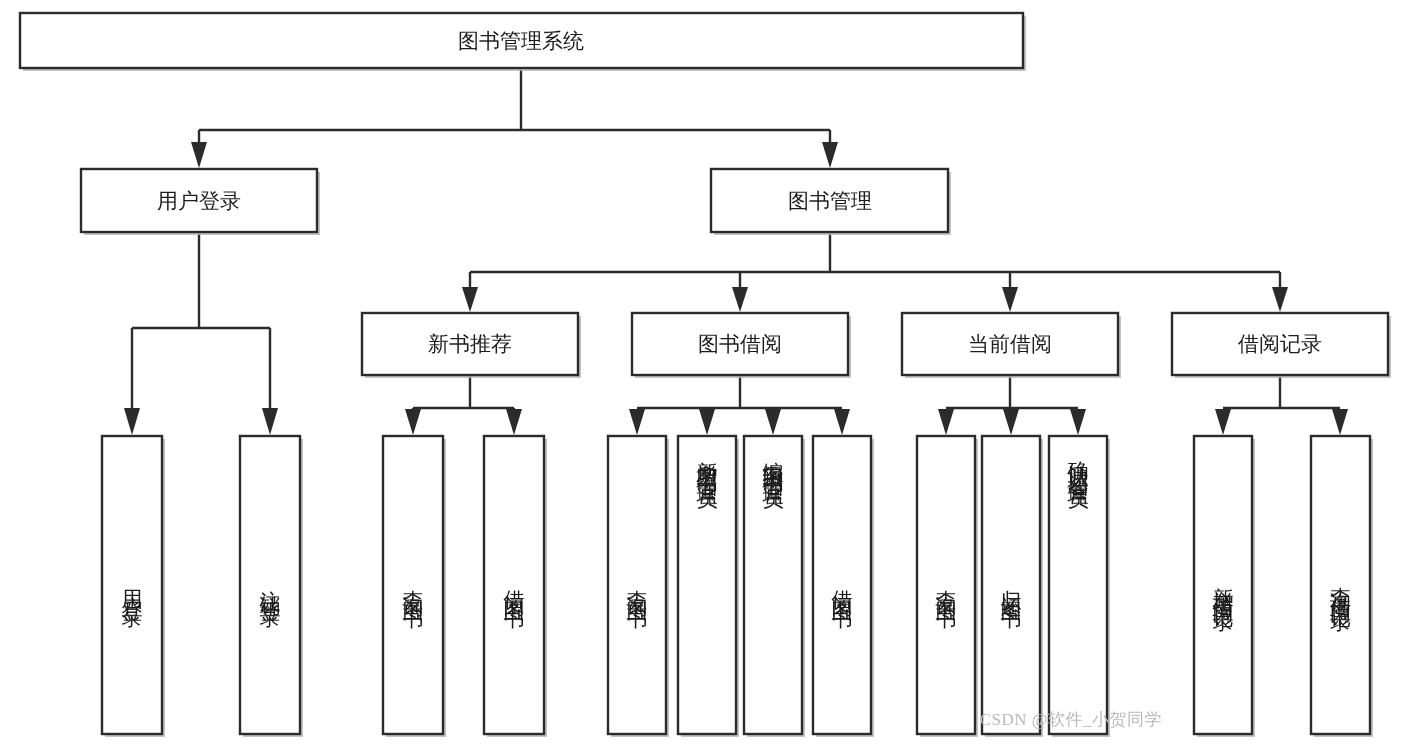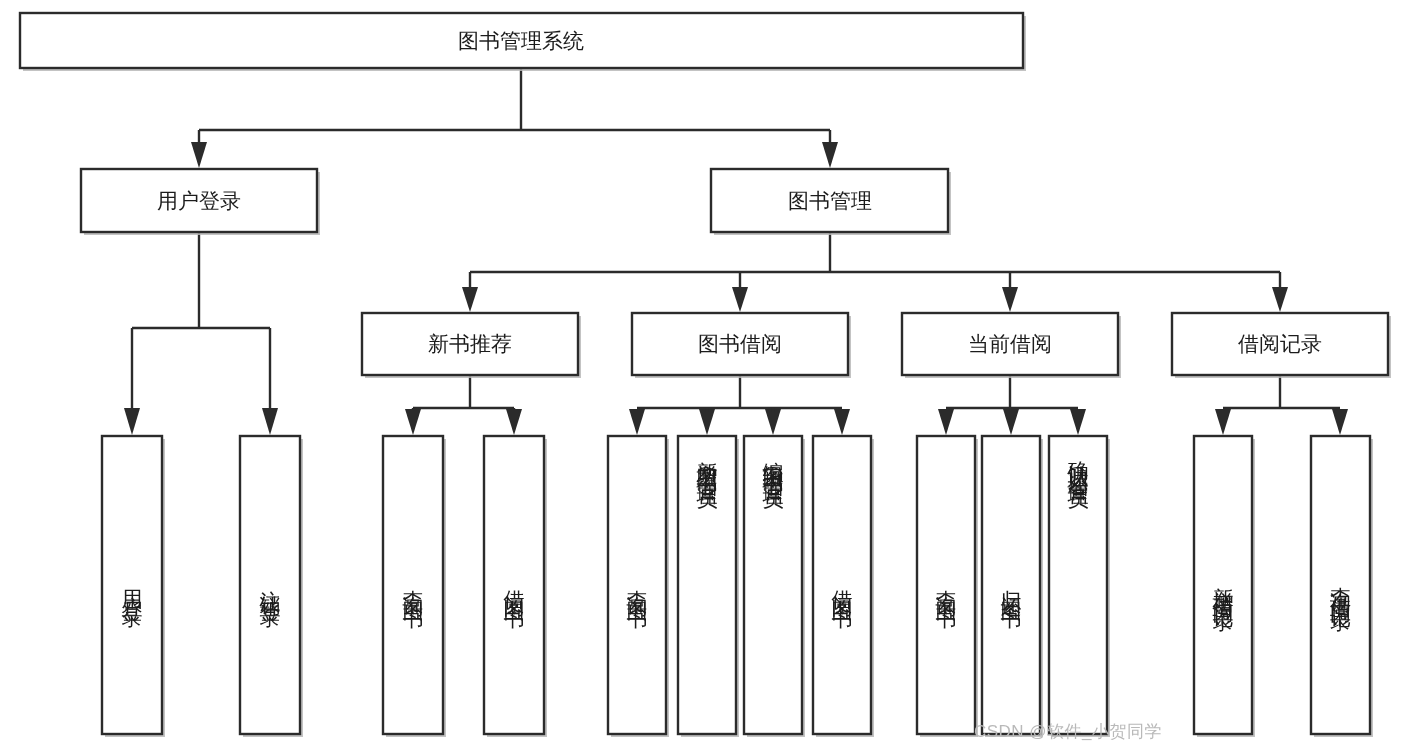--- a/index.html
+++ b/index.html
@@ -50,22 +50,22 @@
   .node-label {
     font-family: "DejaVu Sans", "Liberation Sans", sans-serif;
     font-size: 21px;
     fill: #1c1c1c;
     text-anchor: middle;
     dominant-baseline: middle;
   }
   .watermark {
     position: absolute;
     right: 14px;
-    bottom: 4px;
-    font-family: Liberation Sans, sans-serif;
+    bottom: 16px;
+    font-family: Liberation Serif, serif;
     font-size: 17px;
     color: #b9b9b9;
     letter-spacing: 0.5px;
     white-space: nowrap;
     user-select: none;
   }
 </style>
 </head>
 <body>
 

